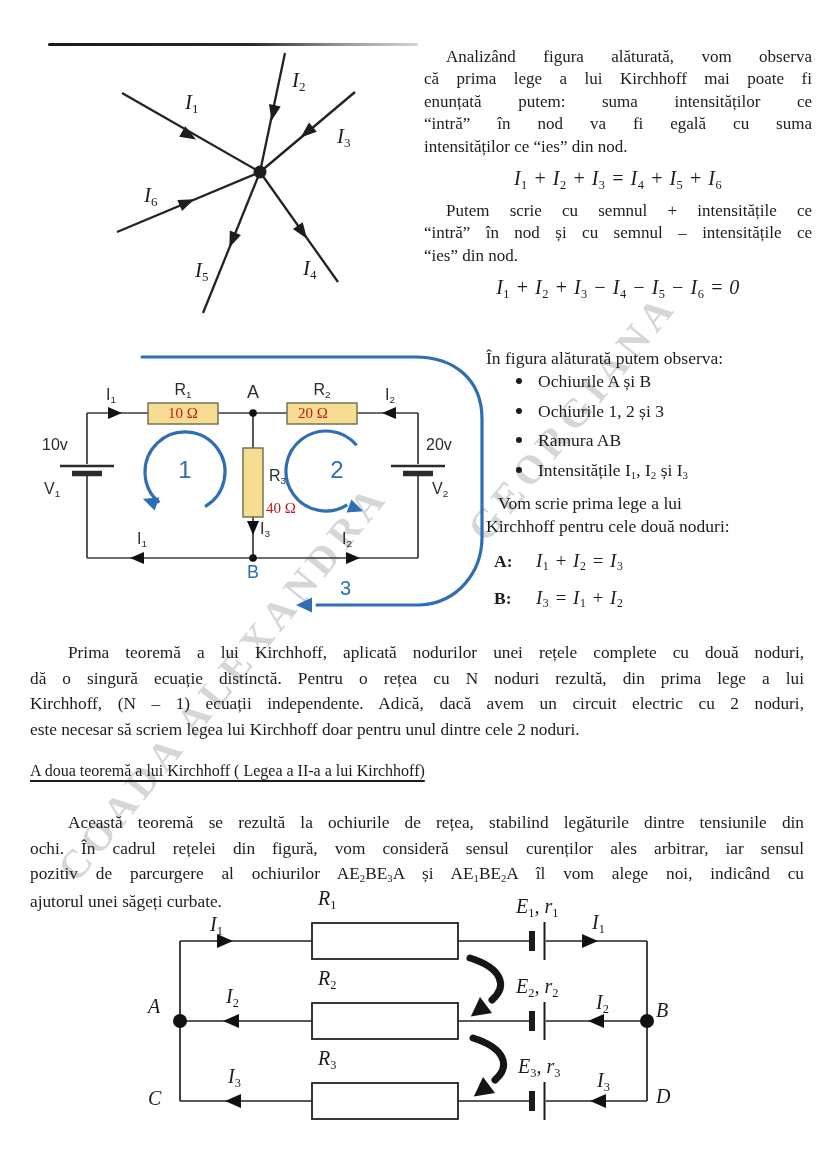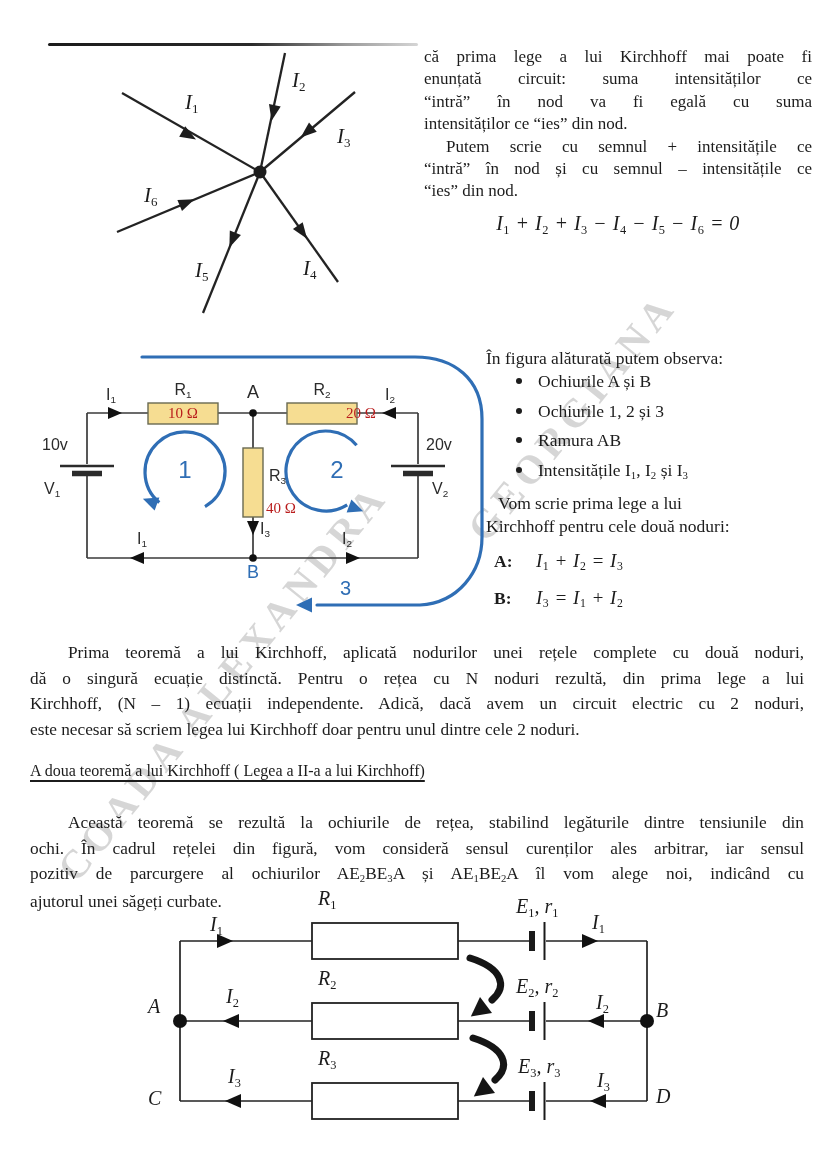--- a/index.html
+++ b/index.html
@@ -98,24 +98,26 @@
       </svg>
       <span class="figlab serif-it f1lab" style="left:145px; top:52px;"><span>I</span><span class="sb">1</span></span>
       <span class="figlab serif-it f1lab" style="left:252px; top:30px;"><span>I</span><span class="sb">2</span></span>
       <span class="figlab serif-it f1lab" style="left:297px; top:86px;"><span>I</span><span class="sb">3</span></span>
       <span class="figlab serif-it f1lab" style="left:263px; top:218px;"><span>I</span><span class="sb">4</span></span>
       <span class="figlab serif-it f1lab" style="left:155px; top:220px;"><span>I</span><span class="sb">5</span></span>
       <span class="figlab serif-it f1lab" style="left:104px; top:145px;"><span>I</span><span class="sb">6</span></span>
     </div>
 
     <div class="abs intro-block">
+      <span class="tline jline indent">Analizând figura alăturată, vom observa</span>
       <span class="tline jline">că prima lege a lui Kirchhoff mai poate fi</span>
-      <span class="tline jline">enunțată circuit: suma intensităților ce</span>
+      <span class="tline jline">enunțată putem: suma intensităților ce</span>
       <span class="tline jline">“intră” în nod va fi egală cu suma</span>
       <span class="tline lline">intensităților ce “ies” din nod.</span>
+      <div class="eq"><span>I</span><span class="sb">1</span><span> + </span><span>I</span><span class="sb">2</span><span> + </span><span>I</span><span class="sb">3</span><span> = </span><span>I</span><span class="sb">4</span><span> + </span><span>I</span><span class="sb">5</span><span> + </span><span>I</span><span class="sb">6</span></div>
       <span class="tline jline indent">Putem scrie cu semnul + intensitățile ce</span>
       <span class="tline jline">“intră” în nod și cu semnul – intensitățile ce</span>
       <span class="tline lline">“ies” din nod.</span>
       <div class="eq"><span>I</span><span class="sb">1</span><span> + </span><span>I</span><span class="sb">2</span><span> + </span><span>I</span><span class="sb">3</span><span> − </span><span>I</span><span class="sb">4</span><span> − </span><span>I</span><span class="sb">5</span><span> − </span><span>I</span><span class="sb">6</span><span> = 0</span></div>
     </div>
 
     <div class="fig" style="left:30px; top:345px; width:460px; height:290px;">
       <svg width="460" height="290" viewBox="0 0 460 290">
 
         <path d="M112,12 H385 C424,12 452,34 452,74 V192 C452,227 428,258 390,260 H287" fill="none" stroke="var(--accent,#2f6eb5)" stroke-width="3.2" stroke-linecap="round"></path>
@@ -161,21 +163,21 @@
         <polygon points="0,-7 -15,0 0,7" transform="translate(127,159) rotate(20)" fill="var(--accent,#2f6eb5)"></polygon>
         <polygon points="0,-7 15,0 0,7" transform="translate(319,161) rotate(20)" fill="var(--accent,#2f6eb5)"></polygon>
       </svg>
 
       <span class="figlab sans f2lab" style="left:76px;  top:42px;"><span>I</span><span class="sb">1</span></span>
       <span class="figlab sans f2lab ctr" style="left:138px; top:37px; width:30px;"><span>R</span><span class="sb">1</span></span>
       <span class="figlab sans f2lab ctr f2big blue" style="left:206px; top:38px; width:34px; font-size:18px;">A</span>
       <span class="figlab sans f2lab ctr" style="left:277px; top:37px; width:30px;"><span>R</span><span class="sb">2</span></span>
       <span class="figlab sans f2lab" style="left:355px; top:42px;"><span>I</span><span class="sb">2</span></span>
       <span class="figlab f2val" style="left:118px; top:61px; width:70px;">10 Ω</span>
-      <span class="figlab f2val" style="left:257px; top:61px; width:52px;margin-left:48px;">20 Ω</span>
+      <span class="figlab f2val" style="left:257px; top:61px; width:52px;">20 Ω</span>
       <span class="figlab sans f2lab" style="left:12px;  top:92px;">10v</span>
       <span class="figlab sans f2lab" style="left:14px;  top:136px;"><span>V</span><span class="sb">1</span></span>
       <span class="figlab sans f2lab" style="left:396px; top:92px;">20v</span>
       <span class="figlab sans f2lab" style="left:402px; top:136px;"><span>V</span><span class="sb">2</span></span>
       <span class="figlab sans f2big blue ctr" style="left:138px; top:113px; width:34px;">1</span>
       <span class="figlab sans f2big blue ctr" style="left:290px; top:113px; width:34px;">2</span>
       <span class="figlab sans f2lab" style="left:239px; top:123px;"><span>R</span><span class="sb">3</span></span>
       <span class="figlab f2val" style="left:236px; top:156px;">40 Ω</span>
       <span class="figlab sans f2lab" style="left:230px; top:176px;"><span>I</span><span class="sb">3</span></span>
       <span class="figlab sans f2lab" style="left:107px; top:186px;"><span>I</span><span class="sb">1</span></span>

